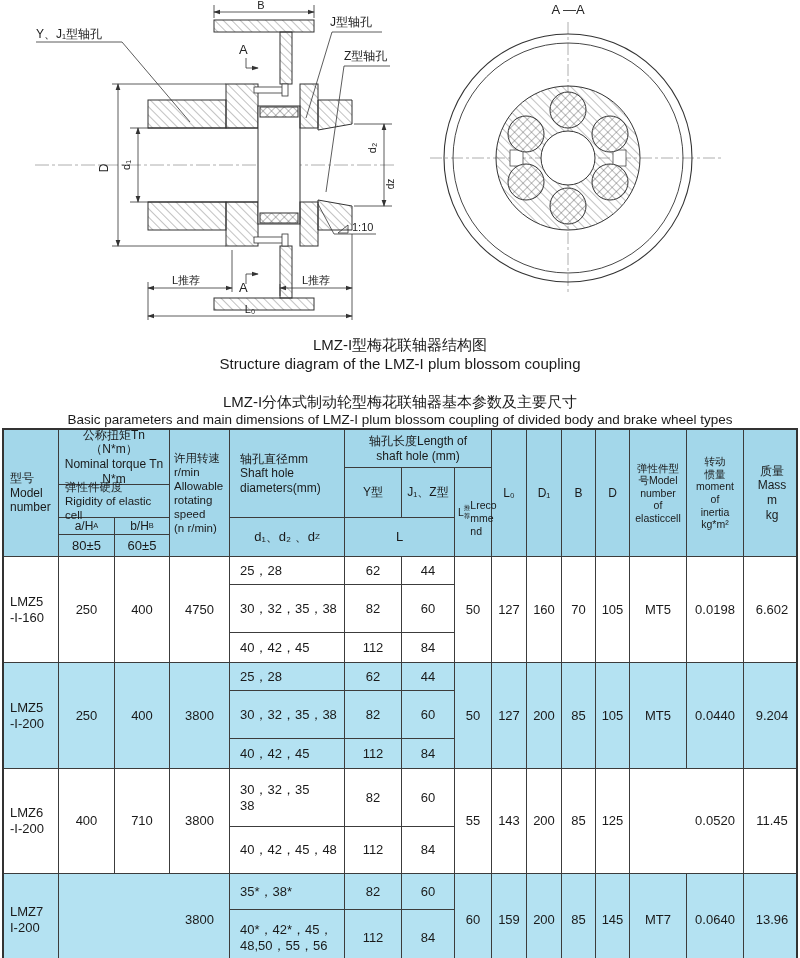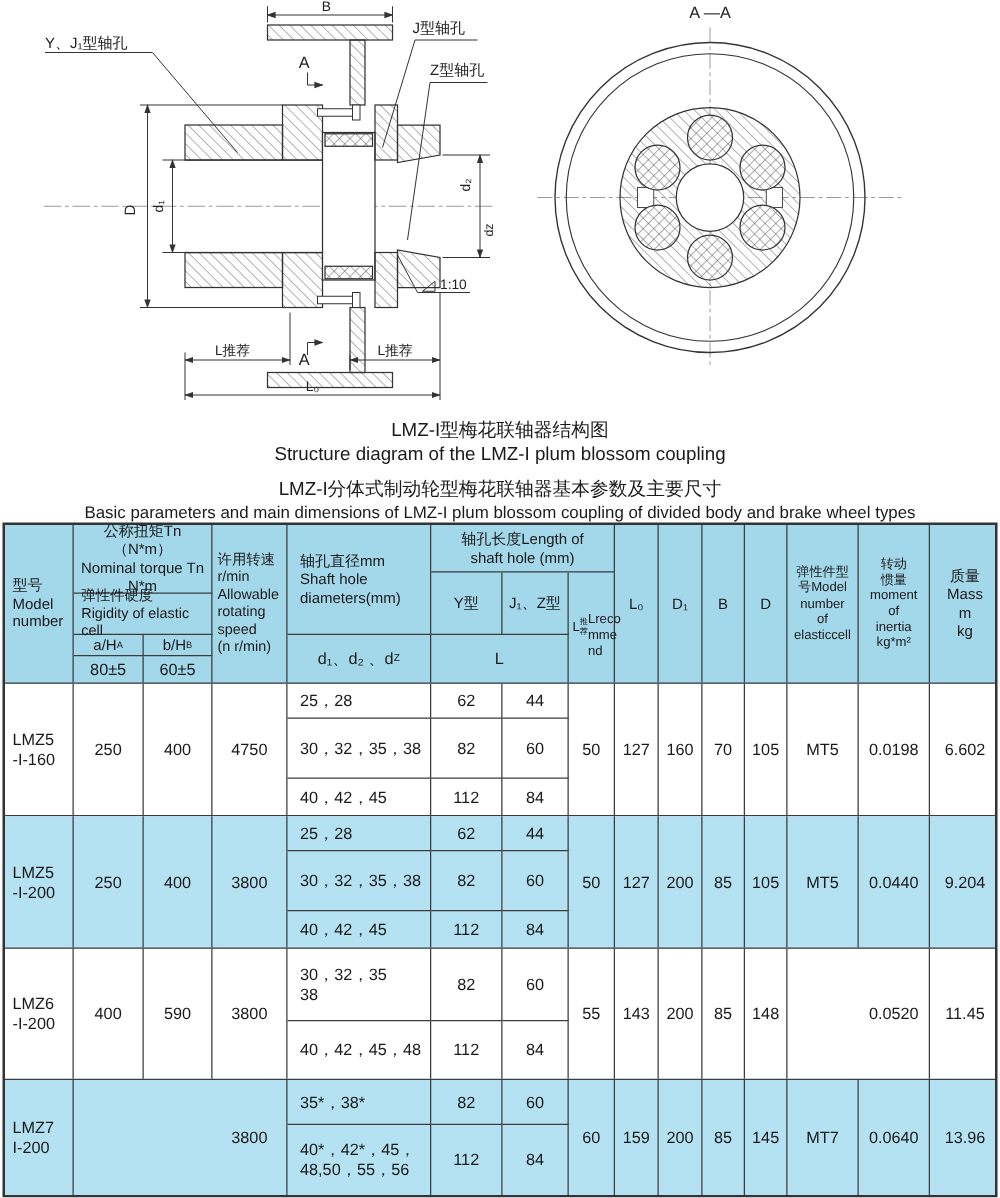--- a/index.html
+++ b/index.html
@@ -7,21 +7,21 @@
     width:800px;height:958px;background:#fff;position:relative;overflow:hidden;
     font-family:"Liberation Sans","DejaVu Sans",sans-serif;color:#1a1a1a;
     --hbg:#a3d7ea; --tint:#b4e2f2; --bd:#3c3c3c;
   }
   .diagrams{display:flex;height:330px;}
   .dg{display:block;}
   svg text{font-family:"Liberation Sans","DejaVu Sans",sans-serif;fill:#222;}
   .captions{text-align:center;}
   .cap1{font-size:15px;line-height:19px;margin-top:5px;}
   .cap2{font-size:15px;line-height:19px;}
-  .cap3{font-size:15px;line-height:19px;margin-top:9px;}
+  .cap3{font-size:15px;line-height:19px;margin-top:19px;}
   .cap4{font-size:13.5px;line-height:17px;}
   .table{margin:0 2px;border:2px solid #333;background:#fff;}
   .tgrid{display:grid;grid-template-columns:55px 56px 55px 60px 115px 57px 53px 37px 35px 35px 34px 34px 57px 57px 56px;}
   .thead{grid-template-rows:38px 17px 33px 17px 21px;background:var(--hbg);border-bottom:1px solid var(--bd);font-size:12px;}
   .row{border-bottom:1px solid var(--bd);font-size:13px;}
   .row:last-child{border-bottom:none;}
   .row.tint{background:var(--tint);}
   .cell{
     box-sizing:border-box;border-right:1px solid var(--bd);
     display:flex;align-items:center;justify-content:center;
@@ -253,33 +253,33 @@
     <div class="cell" style="grid-area:1/11/4/12">85</div>
     <div class="cell" style="grid-area:1/12/4/13">105</div>
     <div class="cell" style="grid-area:1/13/4/14">MT5</div>
     <div class="cell" style="grid-area:1/14/4/15">0.0440</div>
     <div class="cell nr" style="grid-area:1/15/4/16">9.204</div>
   </div>
 
   <div class="row tgrid" style="grid-template-rows:58px 46px">
     <div class="cell left" style="grid-area:1/1/3/2">LMZ6<br>-I-200</div>
     <div class="cell" style="grid-area:1/2/3/3">400</div>
-    <div class="cell" style="grid-area:1/3/3/4">590</div>
+    <div class="cell" style="grid-area:1/3/3/4">710</div>
     <div class="cell" style="grid-area:1/4/3/5">3800</div>
     <div class="cell left diam bb" style="grid-area:1/5/2/6">30，32，35<br>38</div>
     <div class="cell bb" style="grid-area:1/6/2/7">82</div>
     <div class="cell bb" style="grid-area:1/7/2/8">60</div>
     <div class="cell left diam" style="grid-area:2/5/3/6">40，42，45，48</div>
     <div class="cell" style="grid-area:2/6/3/7">112</div>
     <div class="cell" style="grid-area:2/7/3/8">84</div>
     <div class="cell" style="grid-area:1/8/3/9">55</div>
     <div class="cell" style="grid-area:1/9/3/10">143</div>
     <div class="cell" style="grid-area:1/10/3/11">200</div>
     <div class="cell" style="grid-area:1/11/3/12">85</div>
-    <div class="cell" style="grid-area:1/12/3/13">148</div>
+    <div class="cell" style="grid-area:1/12/3/13">125</div>
     <div class="cell" style="grid-area:1/14/3/15">0.0520</div>
     <div class="cell nr" style="grid-area:1/15/3/16">11.45</div>
   </div>
 
   <div class="row tint tgrid" style="grid-template-rows:36px 56px">
     <div class="cell left" style="grid-area:1/1/3/2">LMZ7<br>I-200</div>
     <div class="cell" style="grid-area:1/4/3/5">3800</div>
     <div class="cell left diam bb" style="grid-area:1/5/2/6">35*，38*</div>
     <div class="cell bb" style="grid-area:1/6/2/7">82</div>
     <div class="cell bb" style="grid-area:1/7/2/8">60</div>

